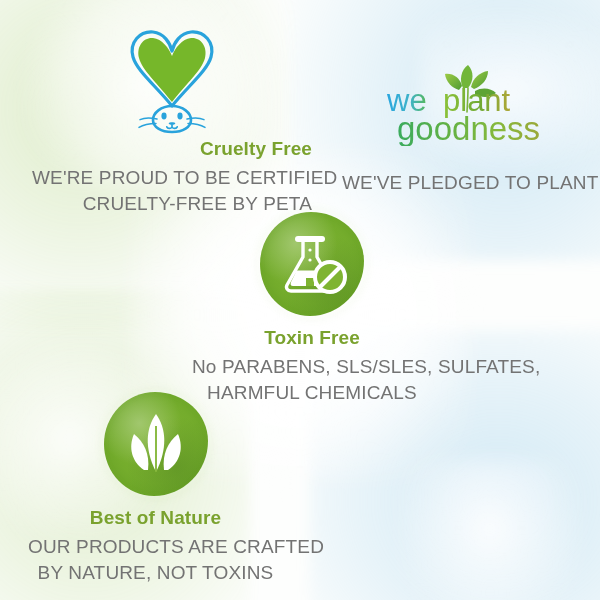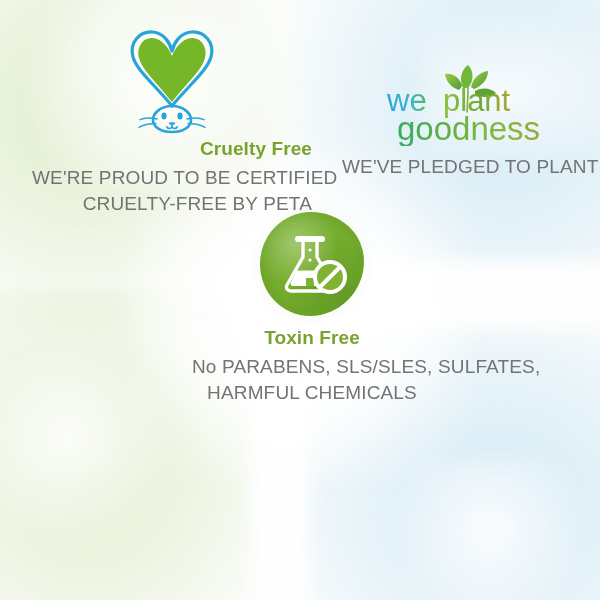--- a/index.html
+++ b/index.html
@@ -189,21 +189,21 @@
         <path d="M96 28 C92 20 94 10 101 5 C107 11 107 21 101 28 Z" fill="#72b63a"></path>
         <path d="M104 27 C106 18 113 12 121 11 C121 19 115 26 107 29 Z" fill="url(#gLeafA)"></path>
         <path d="M108 31 C115 27 124 28 129 33 C123 38 114 38 108 34 Z" fill="#5da434"></path>
         <path d="M101 28 C101 36 100.4 44 100 52" fill="none" stroke="#7ab33c" stroke-width="1.6" stroke-linecap="round"></path>
       </g>
 
       <text x="20" y="51" font-family="'Liberation Sans', sans-serif" font-size="31" font-weight="400" fill="url(#gWe)">we</text>
       <text x="76" y="51" font-family="'Liberation Sans', sans-serif" font-size="31" font-weight="400" fill="url(#gPlant)">plant</text>
       <text x="30" y="80" font-family="'Liberation Sans', sans-serif" font-size="33" font-weight="400" fill="url(#gGood)">goodness</text>
     </svg>
-    <p class="sub" style="margin-top:8px">
+    <p class="sub" style="margin-top:24px">
       <span>WE'VE PLEDGED TO PLANT</span><br>
     </p>
   </div>
 
   <div class="block" id="b-toxin">
     <div class="disc">
       <div class="blob"></div>
       <svg viewBox="0 0 104 104">
         <g fill="none" stroke="#ffffff" stroke-width="3.4" stroke-linejoin="round" stroke-linecap="round">
 
@@ -225,15 +225,36 @@
         <path d="M61 74 L79 56" stroke="#ffffff" stroke-width="4" stroke-linecap="round"></path>
       </svg>
     </div>
     <p class="heading" style="margin-top:11px">Toxin Free</p>
     <p class="sub">
       <span>No PARABENS, SLS/SLES, SULFATES,</span><br>
       <span>HARMFUL CHEMICALS</span>
     </p>
   </div>
 
+  <div class="block" id="b-nature">
+    <div class="disc">
+      <div class="blob"></div>
+      <svg viewBox="0 0 104 104">
+        <g fill="#ffffff">
+
+          <path d="M40 78 C28 70 24 56 30 42 C40 50 46 62 44 78 Z"></path>
+
+          <path d="M64 78 C76 70 80 56 74 42 C64 50 58 62 60 78 Z"></path>
+
+          <path d="M52 22 C62 36 64 56 52 80 C40 56 42 36 52 22 Z"></path>
+        </g>
+        <path d="M52 34 V80" stroke="#7fb432" stroke-width="1.8" fill="none"></path>
+      </svg>
+    </div>
+    <p class="heading" style="margin-top:11px">Best of Nature</p>
+    <p class="sub">
+      <span>OUR PRODUCTS ARE CRAFTED</span><br>
+      <span>BY NATURE, NOT TOXINS</span>
+    </p>
+  </div>
 
 
 </div>
 
 </body></html>

